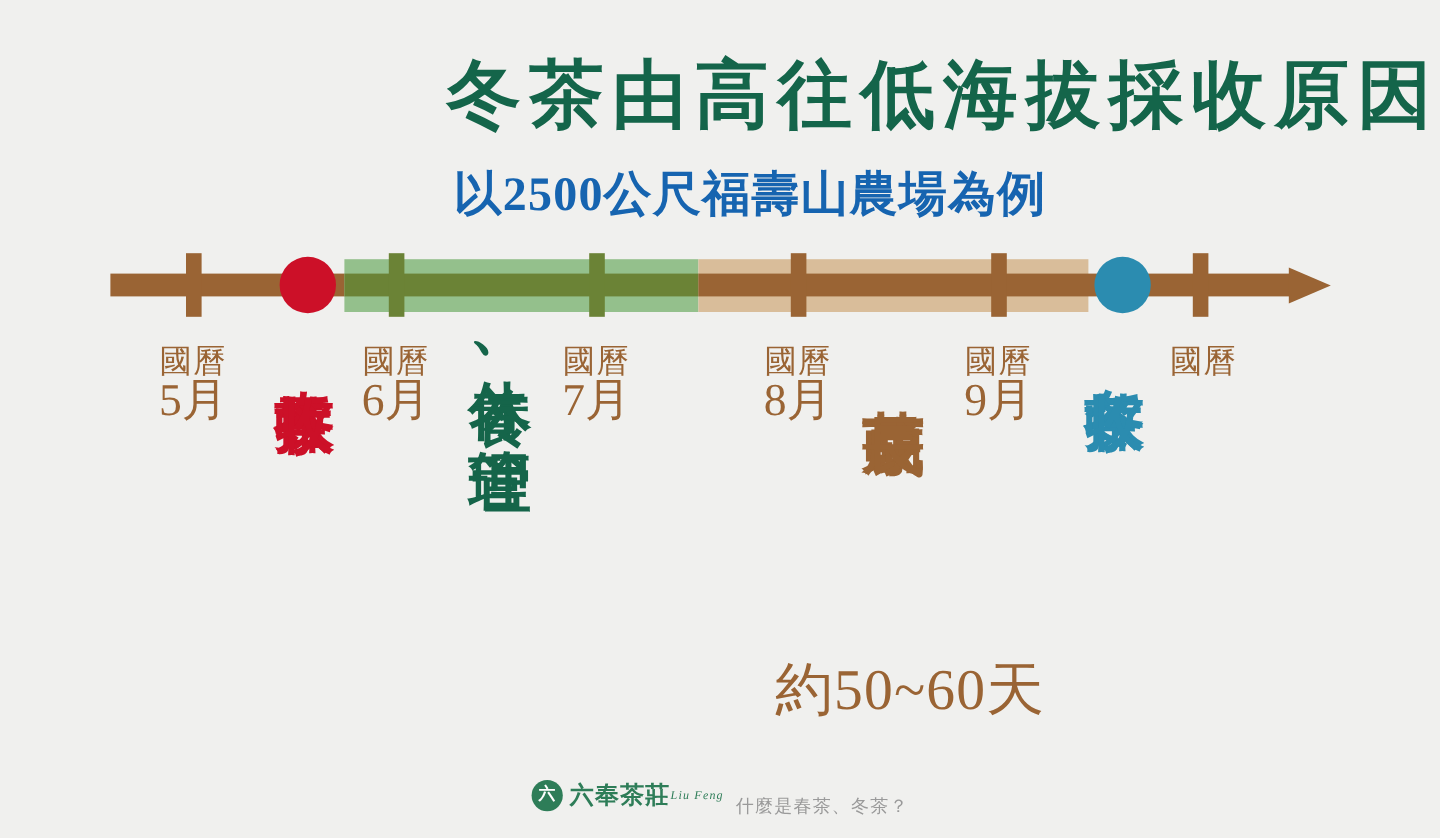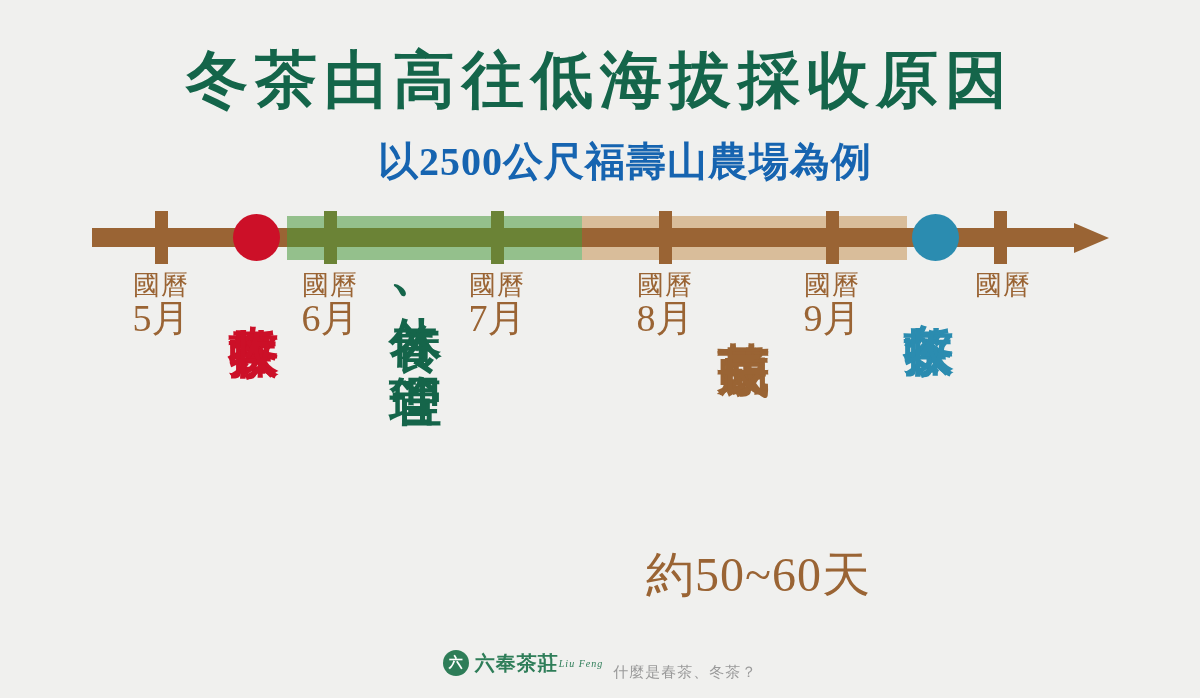--- a/index.html
+++ b/index.html
@@ -22,21 +22,21 @@
     height: 698px;
     background: #f0f0ee;
   }
 
   
   .title {
     position: absolute;
     left: 0;
     top: 48px;
     width: 1200px;
-    text-align: center;
+    text-align: right;
     font-size: 62px;
     line-height: 1.05;
     letter-spacing: 7px;
     font-weight: bold;
     color: #14654a;
     font-family: "Liberation Serif", "DejaVu Serif", serif;
     white-space: nowrap;
   }
   .subtitle {
     position: absolute;
@@ -119,20 +119,21 @@
     color: #9a6434;
     text-align: center;
     font-family: "Liberation Serif", "DejaVu Serif", serif;
     white-space: nowrap;
   }
   .month-label .era {
     display: block;
     font-size: 27px;
     line-height: 1.0;
     letter-spacing: 1px;
+    margin-top: 16px;
   }
   .month-label .num {
     display: block;
     font-size: 38px;
     line-height: 1.05;
     letter-spacing: 0px;
   }
 
   
   .vlabel {

